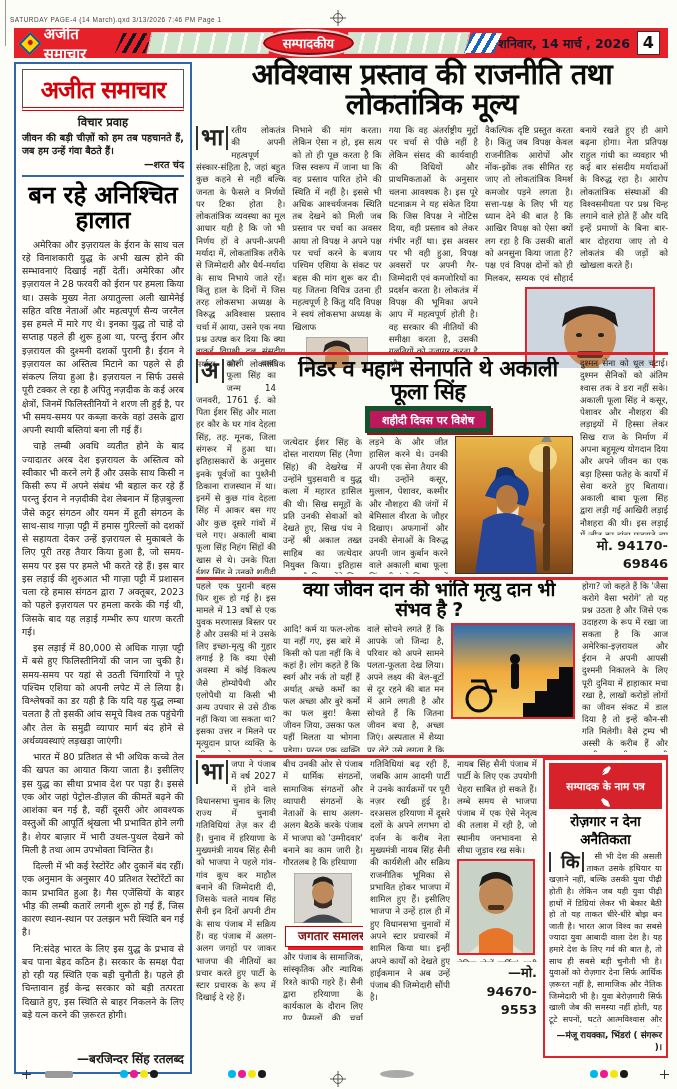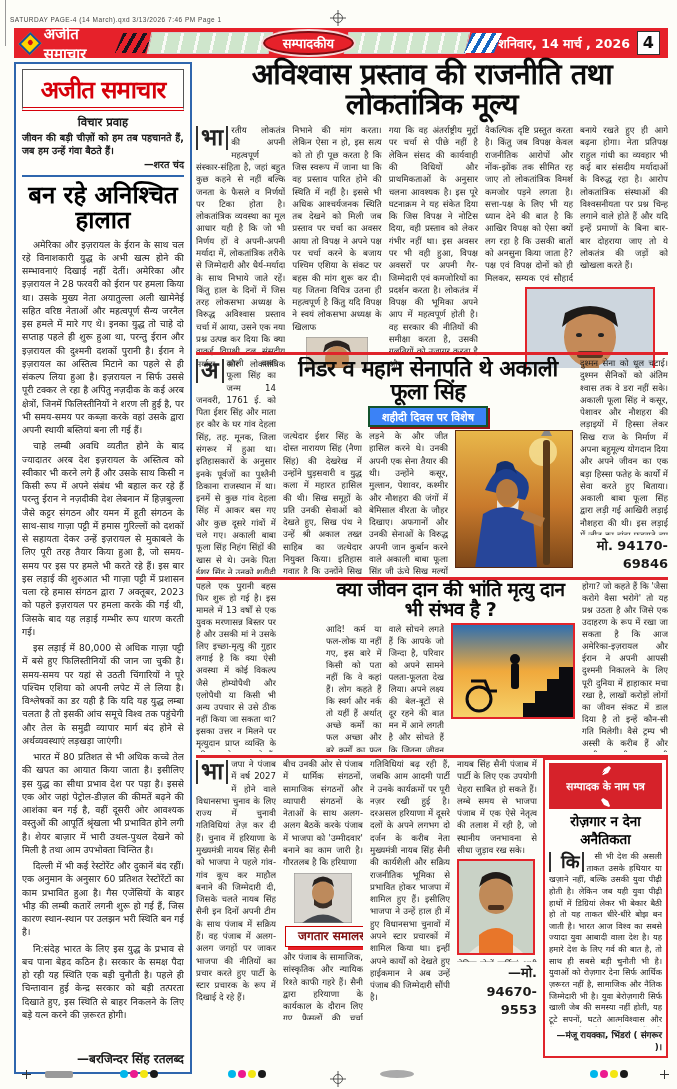--- a/index.html
+++ b/index.html
@@ -21,21 +21,21 @@
   .brand-name{color:#fff;font-weight:900;font-size:15px;}
   .deco{position:relative;display:flex;align-items:center;height:24px;}
   .stripes{width:30px;height:20px;transform:skewX(-22deg);}
   .stripes.dark{background:repeating-linear-gradient(100deg,#15151f 0 4px,#e6212a 4px 10px);}
   .stripes.blue{background:repeating-linear-gradient(100deg,#1565c0 0 4px,#fff 4px 10px);}
   .squares{width:120px;height:20px;border:1px solid #d0d0d0;transform:skewX(-12deg);
            background:repeating-linear-gradient(90deg,#cfe6cc 0 13px,#fafaf6 13px 16px);}
   .oval{position:relative;z-index:2;margin:0 -8px;background:#e6212a;border:2px solid #7d0d13;border-radius:50%;
         color:#fff;font-weight:900;font-size:13px;padding:1px 18px;white-space:nowrap;box-shadow:0 0 0 2px #f6d7d7;}
   .datewrap{display:flex;align-items:center;gap:7px;}
-  .date{color:#ffffff;font-weight:700;font-size:12.5px;white-space:nowrap;}
+  .date{color:#0f172a;font-weight:700;font-size:12.5px;white-space:nowrap;}
   .pagenum{background:#fff;color:#111;font-weight:900;font-size:16px;line-height:1;
            padding:3px 5px;border:1px solid #333;}
 
   
   .sidebar{position:absolute;left:14px;top:62px;width:178px;height:1012px;border:2px solid #2f66ad;
            box-sizing:border-box;padding:5px 6px;display:flex;flex-direction:column;background:#fffefb;}
   .masthead{color:#d6000a;font-weight:900;font-size:24px;text-align:center;border:1px solid #555;
             border-bottom:4px double #d6000a;padding:2px 0;letter-spacing:-1px;}
   .side-label{text-align:center;font-weight:700;font-size:11.5px;margin:3px 0 2px;}
   .quote{font-weight:700;font-size:9.6px;line-height:1.4;text-align:justify;}
@@ -66,30 +66,30 @@
   .a1-wide{flex:2.05;columns:2;column-gap:7px;overflow:hidden;}
   .a1-wide figure{column-span:all;margin:3px 0 3px 40px;width:126px;}
   .photo-frame{border:2.5px solid #e2242b;display:block;line-height:0;}
 
   
   .art2{left:196px;top:357px;width:472px;height:217px;display:flex;gap:7px;}
   .a2-left{width:80px;overflow:hidden;font-size:8.6px;line-height:1.43;text-align:justify;}
   .a2-center{flex:1;display:flex;flex-direction:column;overflow:hidden;}
   .art2 h2{font-size:22px;line-height:1.05;margin-bottom:3px;}
   .a2-row{display:flex;gap:7px;flex:1;overflow:hidden;text-align:justify;font-size:8.6px;line-height:1.43;}
-  .badge{display:block;margin:0 auto 3px;width:max-content;background:#3b82f6;color:#fff;font-weight:900;
-         font-size:11px;padding:1px 12px;border:2px solid #14532d;box-shadow:2px 2px 0 #9c1117;}
+  .badge{display:block;margin:0 auto 3px;width:max-content;background:#be185d;color:#fff;font-weight:900;
+         font-size:11px;padding:1px 12px;border:5px solid #14532d;box-shadow:2px 2px 0 #9c1117;}
   .a2-right{width:88px;display:flex;flex-direction:column;font-size:8.6px;line-height:1.43;text-align:justify;}
   .a2-right .txt{flex:1;overflow:hidden;}
   figure{margin:0;}
 
   
   .art3{left:196px;top:580px;width:472px;height:172px;display:flex;gap:7px;}
   .a3-left{width:80px;overflow:hidden;font-size:8.5px;line-height:1.42;text-align:justify;}
-  .a3-center{flex:1;display:flex;flex-direction:column;overflow:hidden;margin-left:43px;}
+  .a3-center{flex:1;display:flex;flex-direction:column;overflow:hidden;}
   .art3 h2{font-size:19px;line-height:1.05;margin-bottom:3px;}
   .a3-row{display:flex;gap:7px;flex:1;overflow:hidden;font-size:8.5px;line-height:1.42;text-align:justify;}
   .a3-right{width:86px;overflow:hidden;font-size:8.5px;line-height:1.42;text-align:justify;}
 
   
   .art4{left:196px;top:758px;width:341px;height:300px;}
   .art4 h2{font-size:16.5px;line-height:1.1;margin-bottom:4px;}
   .art4 .abody{height:262px;}
   .a4-col4{flex:1;display:flex;flex-direction:column;overflow:hidden;}
   .a4-col4 .txt{flex:1;overflow:hidden;}
@@ -155,21 +155,21 @@
       <span>जीवन की बड़ी चीज़ों को हम तब पहचानते हैं, जब हम उन्हें गंवा बैठते हैं।</span>
       <span class="quote-attr">—शरत चंद</span>
     </div>
     <div class="side-hr"></div>
     <div class="side-headline">बन रहे अनिश्चित हालात</div>
     <div class="side-body">
       <p>अमेरिका और इज़रायल के ईरान के साथ चल रहे विनाशकारी युद्ध के अभी खत्म होने की सम्भावनाएं दिखाई नहीं देतीं। अमेरिका और इज़रायल ने 28 फरवरी को ईरान पर हमला किया था। उसके मुख्य नेता अयातुल्ला अली खामेनेई सहित वरिष्ठ नेताओं और महत्वपूर्ण सैन्य जरनैल इस हमले में मारे गए थे। इनका युद्ध तो चाहे दो सप्ताह पहले ही शुरू हुआ था, परन्तु ईरान और इज़रायल की दुश्मनी दशकों पुरानी है। ईरान ने इज़रायल का अस्तित्व मिटाने का पहले से ही संकल्प लिया हुआ है। इज़रायल न सिर्फ उससे पूरी टक्कर ले रहा है अपितु नज़दीक के कई अरब क्षेत्रों, जिनमें फिलिस्तीनियों ने शरण ली हुई है, पर भी समय-समय पर कब्ज़ा करके वहां उसके द्वारा अपनी स्थायी बस्तियां बना ली गई हैं।</p>
       <p>चाहे लम्बी अवधि व्यतीत होने के बाद ज्यादातर अरब देश इज़रायल के अस्तित्व को स्वीकार भी करने लगे हैं और उसके साथ किसी न किसी रूप में अपने संबंध भी बहाल कर रहे हैं परन्तु ईरान ने नज़दीकी देश लेबनान में हिज़बुल्ला जैसे कट्टर संगठन और यमन में हूती संगठन के साथ-साथ गाज़ा पट्टी में हमास गुरिल्लों को दशकों से सहायता देकर उन्हें इज़रायल से मुकाबले के लिए पूरी तरह तैयार किया हुआ है, जो समय-समय पर इस पर हमले भी करते रहे हैं। इस बार इस लड़ाई की शुरुआत भी गाज़ा पट्टी में प्रशासन चला रहे हमास संगठन द्वारा 7 अक्तूबर, 2023 को पहले इज़रायल पर हमला करके की गई थी, जिसके बाद यह लड़ाई गम्भीर रूप धारण करती गई।</p>
       <p>इस लड़ाई में 80,000 से अधिक गाज़ा पट्टी में बसे हुए फिलिस्तीनियों की जान जा चुकी है। समय-समय पर यहां से उठती चिंगारियों ने पूरे पश्चिम एशिया को अपनी लपेट में ले लिया है। विश्लेषकों का डर यही है कि यदि यह युद्ध लम्बा चलता है तो इसकी आंच समूचे विश्व तक पहुंचेगी और तेल के समुद्री व्यापार मार्ग बंद होने से अर्थव्यवस्थाएं लड़खड़ा जाएंगी।</p>
       <p>भारत में 80 प्रतिशत से भी अधिक कच्चे तेल की खपत का आयात किया जाता है। इसीलिए इस युद्ध का सीधा प्रभाव देश पर पड़ा है। इससे एक ओर जहां पेट्रोल-डीज़ल की कीमतें बढ़ने की आशंका बन गई है, वहीं दूसरी ओर आवश्यक वस्तुओं की आपूर्ति श्रृंखला भी प्रभावित होने लगी है। शेयर बाज़ार में भारी उथल-पुथल देखने को मिली है तथा आम उपभोक्ता चिन्तित है।</p>
-      <p>दिल्ली में भी कई रेस्टोरेंट और दुकानें बंद रहीं। एक अनुमान के अनुसार 60 प्रतिशत रेस्टोरेंटों का काम प्रभावित हुआ है। गैस एजेंसियों के बाहर भीड़ की लम्बी कतारें लगनी शुरू हो गई हैं, जिस कारण स्थान-स्थान पर उलझन भरी स्थिति बन गई है।</p>
+      <p>दिल्ली में भी कई रेस्टोरेंट और दुकानें बंद रहीं। एक अनुमान के अनुसार 40 प्रतिशत रेस्टोरेंटों का काम प्रभावित हुआ है। गैस एजेंसियों के बाहर भीड़ की लम्बी कतारें लगनी शुरू हो गई हैं, जिस कारण स्थान-स्थान पर उलझन भरी स्थिति बन गई है।</p>
       <p>नि:संदेह भारत के लिए इस युद्ध के प्रभाव से बच पाना बेहद कठिन है। सरकार के समक्ष पैदा हो रही यह स्थिति एक बड़ी चुनौती है। पहले ही चिन्तावान हुई केन्द्र सरकार को बड़ी तत्परता दिखाते हुए, इस स्थिति से बाहर निकलने के लिए बड़े यत्न करने की ज़रूरत होगी।</p>
     </div>
     <div class="signature">—बरजिन्दर सिंह रतलब्द</div>
   </aside>
 
   <section class="art art1">
     <h1>अविश्वास प्रस्ताव की राजनीति तथा लोकतांत्रिक मूल्य</h1>
     <div class="abody">
       <div class="col">
         <span class="dc">भा</span>

